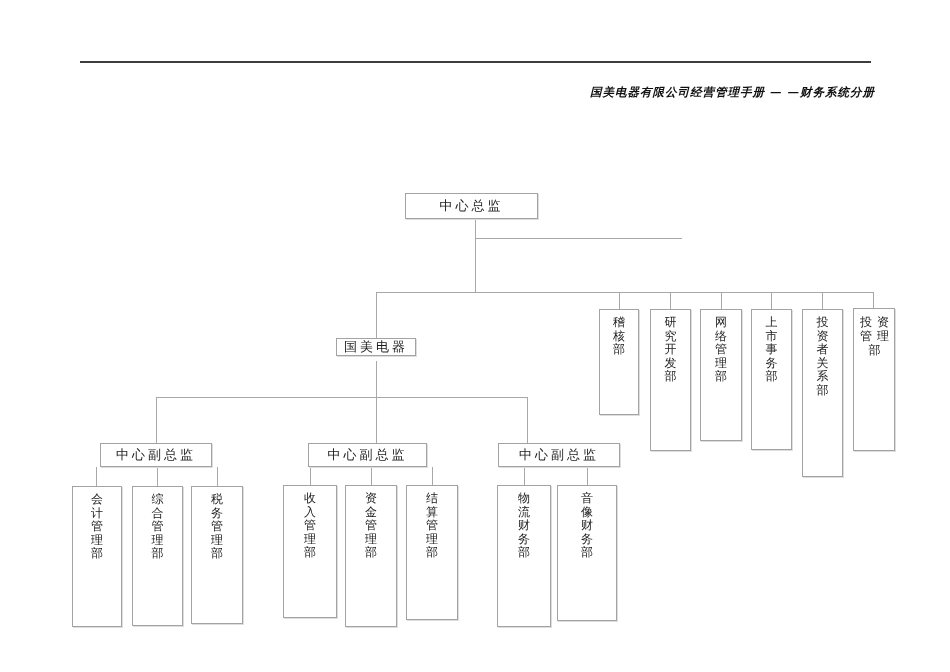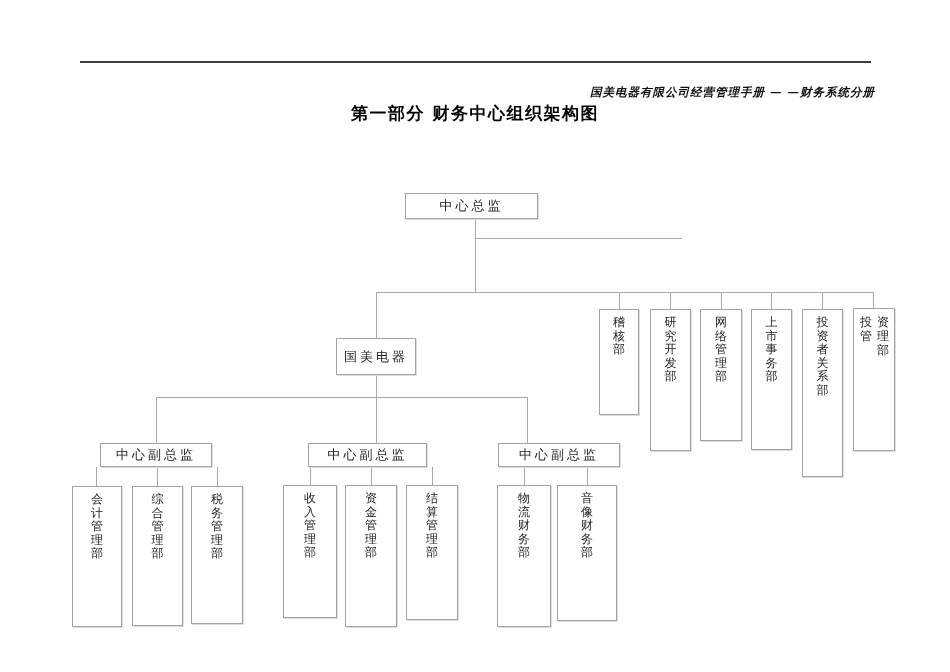--- a/index.html
+++ b/index.html
@@ -27,33 +27,32 @@
   }
   .box.h {
     display:flex; align-items:center; justify-content:center;
     font-size:13px; letter-spacing:3px; white-space:nowrap;
   }
   .box.v {
     white-space:pre-line; text-align:center;
     font-size:12px; line-height:13.5px; padding-top:6px;
   }
   .box.v2 {
-    white-space:pre-line; text-align:right;
+    white-space:pre-line; text-align:center;
     font-size:12px; line-height:14px; padding:6px 0 6px 6px; letter-spacing:5px;
   }
   .line { position:absolute; background:#a8a8a8; }
 </style>
 </head>
 <body>
 
 <div class="page">
 
   <div class="doc-header">国美电器有限公司经营管理手册 — —财务系统分册</div>
   <div class="header-rule"></div>
-  <div class="doc-title">第一部分 财务中心组织架构图</div>
 
   <div class="line" style="left:475px;top:219px;width:1px;height:74px"></div>
   <div class="line" style="left:475px;top:238px;width:207px;height:1px"></div>
   <div class="line" style="left:376px;top:292px;width:498px;height:1px"></div>
   <div class="line" style="left:376px;top:292px;width:1px;height:46px"></div>
   <div class="line" style="left:619px;top:292px;width:1px;height:17px"></div>
   <div class="line" style="left:670px;top:292px;width:1px;height:17px"></div>
   <div class="line" style="left:721px;top:292px;width:1px;height:17px"></div>
   <div class="line" style="left:771px;top:292px;width:1px;height:17px"></div>
   <div class="line" style="left:822px;top:292px;width:1px;height:17px"></div>
@@ -66,21 +65,21 @@
   <div class="line" style="left:96px;top:467px;width:1px;height:19px"></div>
   <div class="line" style="left:157px;top:467px;width:1px;height:19px"></div>
   <div class="line" style="left:217px;top:467px;width:1px;height:19px"></div>
   <div class="line" style="left:310px;top:467px;width:1px;height:18px"></div>
   <div class="line" style="left:371px;top:467px;width:1px;height:18px"></div>
   <div class="line" style="left:432px;top:467px;width:1px;height:18px"></div>
   <div class="line" style="left:524px;top:467px;width:1px;height:18px"></div>
   <div class="line" style="left:587px;top:467px;width:1px;height:18px"></div>
 
   <div class="box h" style="left:405px;top:193px;width:133px;height:26px">中心总监</div>
-  <div class="box h" style="left:336px;top:338px;width:80px;height:37px">国美电器</div>
+  <div class="box h" style="left:336px;top:338px;width:80px;height:18px">国美电器</div>
 
   <div class="box h" style="left:100px;top:443px;width:112px;height:24px">中心副总监</div>
   <div class="box h" style="left:308px;top:443px;width:119px;height:24px">中心副总监</div>
   <div class="box h" style="left:498px;top:443px;width:122px;height:24px">中心副总监</div>
 
   <div class="box v" style="left:599px;top:309px;width:40px;height:106px">稽
 核
 部</div>
   <div class="box v" style="left:650px;top:309px;width:41px;height:142px">研
 究

